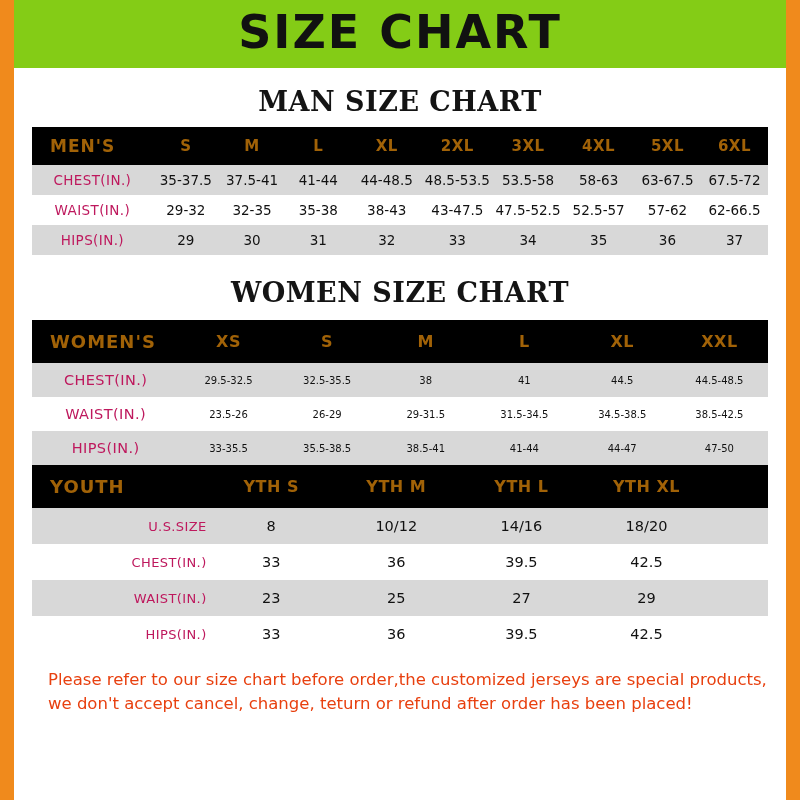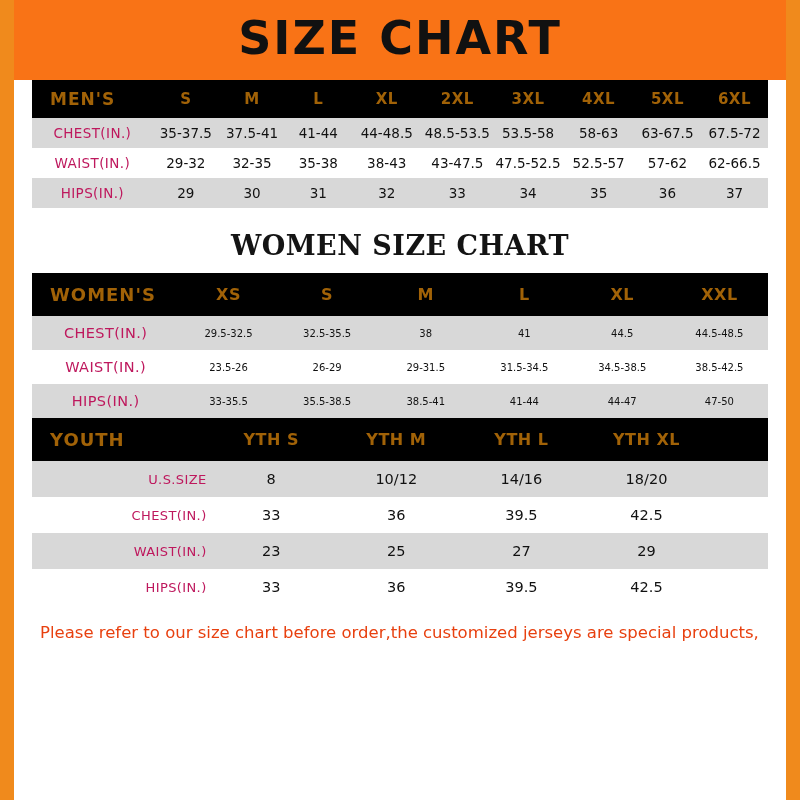--- a/index.html
+++ b/index.html
@@ -16,22 +16,22 @@
   .page {
     position: relative;
     width: 800px;
     height: 800px;
     box-sizing: border-box;
     border-left: 14px solid #f08a1c;
     border-right: 14px solid #f08a1c;
     background: #ffffff;
   }
   .banner {
-    height: 80px;
-    background: #f97316;
+    height: 68px;
+    background: #84cc16;
     display: flex;
     align-items: center;
     justify-content: center;
   }
   .banner-title {
     font-family: "DejaVu Sans", sans-serif;
     font-weight: bold;
     font-size: 46px;
     letter-spacing: 2px;
     color: #111111;
@@ -105,34 +105,36 @@
   table.youth tbody td { font-size: 14.5px; padding: 10px 2px; }
   table.youth tbody td.rowhead { font-size: 13px; text-align: right; }
 
   .footer-note {
     margin-top: 16px;
     padding: 0 8px;
     color: #e8400f;
     font-size: 16.5px;
     line-height: 1.45;
     font-family: "DejaVu Sans", sans-serif;
+    margin-left: 8px;
   }
   .footer-note div { white-space: nowrap; }
 </style>
 </head>
 <body>
 
 <div class="page">
 
   <div class="banner">
     <div class="banner-title">SIZE CHART</div>
   </div>
 
   <div class="content">
 
+    <div class="section-title t-man">MAN SIZE CHART</div>
     <table class="chart men">
       <colgroup>
         <col style="width:16.4%">
           <col style="width:9.0%">
           <col style="width:9.0%">
           <col style="width:9.0%">
         <col style="width:9.6%">
           <col style="width:9.6%">
           <col style="width:9.6%">
           <col style="width:9.6%">
@@ -296,16 +298,17 @@
           <td>36</td>
           <td>39.5</td>
           <td>42.5</td>
           <td></td>
         </tr>
       </tbody>
     </table>
 
     <div class="footer-note">
       <div>Please refer to our size chart before order,the customized jerseys are special products,</div>
+      <div>we don't accept cancel, change, teturn or refund after order has been placed!</div>
     </div>
 
   </div>
 </div>
 
 </body></html>

